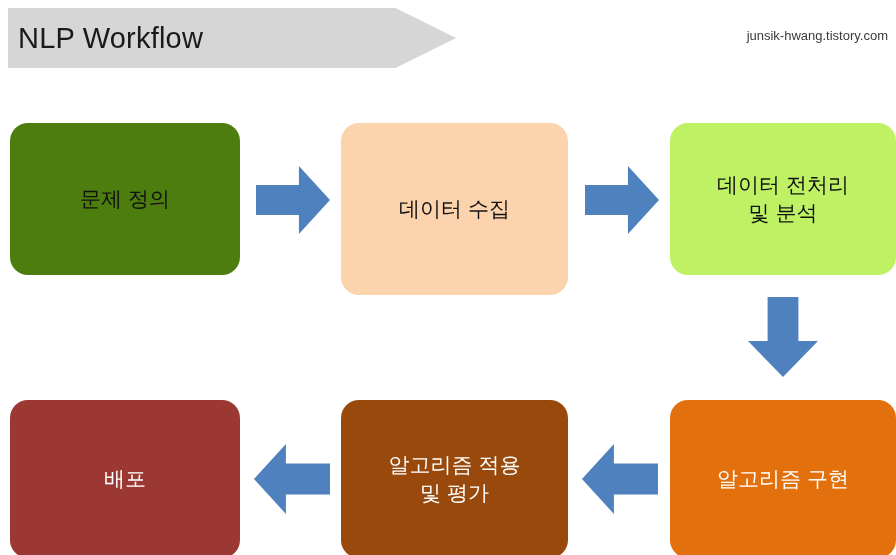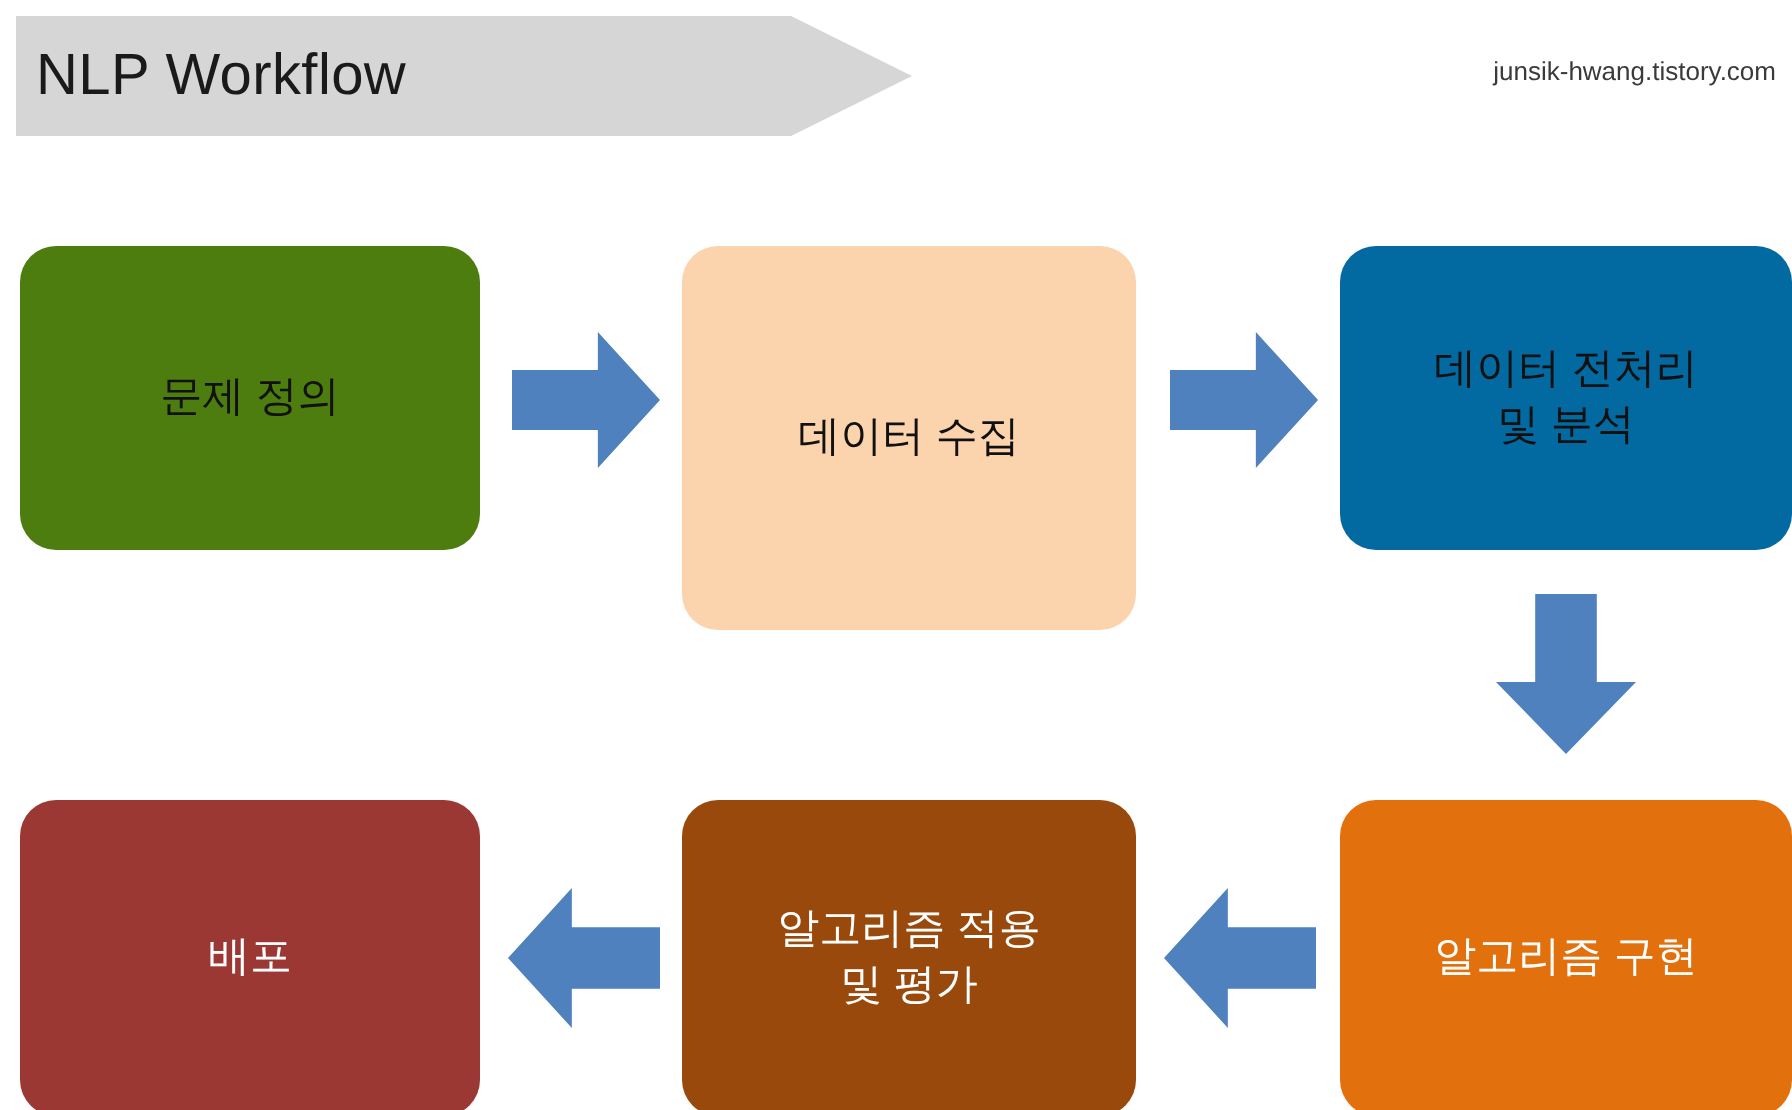--- a/index.html
+++ b/index.html
@@ -61,21 +61,21 @@
     font-size: 21px;
     padding: 0 10px;
   }
   .node .node-label { white-space: pre-line; }
 
   .node-dark { color: #ffffff; }
   .node-light { color: #111111; }
 
   
   #node-problem  { left: 10px;  top: 123px; width: 230px; height: 152px; }
-  #node-collect  { left: 341px; top: 123px; width: 227px; height: 192px; }
+  #node-collect  { left: 341px; top: 123px; width: 227px; height: 172px; }
   #node-preproc  { left: 670px; top: 123px; width: 226px; height: 152px; }
 
   
   #node-deploy   { left: 10px;  top: 400px; width: 230px; height: 158px; }
   #node-evaluate { left: 341px; top: 400px; width: 227px; height: 158px; }
   #node-implement{ left: 670px; top: 400px; width: 226px; height: 158px; }
 
   
   .arrow {
     position: absolute;
@@ -110,21 +110,21 @@
 <div id="watermark">junsik-hwang.tistory.com</div>
 
 <div class="node node-light" id="node-problem" style="background: #4d7c0f; color: rgb(17, 17, 17);">
   <span class="node-label">문제 정의</span>
 </div>
 
 <div class="node node-light" id="node-collect" style="background: rgb(251, 211, 173); color: rgb(17, 17, 17);">
   <span class="node-label">데이터 수집</span>
 </div>
 
-<div class="node node-light" id="node-preproc" style="background: #0369a1; color: rgb(17, 17, 17);">
+<div class="node node-light" id="node-preproc" style="background: #bef264; color: rgb(17, 17, 17);">
   <span class="node-label">데이터 전처리
 및 분석</span>
 </div>
 
 <div class="node node-dark" id="node-implement" style="background: rgb(226, 112, 13); color: rgb(255, 255, 255);">
   <span class="node-label">알고리즘 구현</span>
 </div>
 
 <div class="node node-dark" id="node-evaluate" style="background: rgb(152, 73, 11); color: rgb(255, 255, 255);">
   <span class="node-label">알고리즘 적용

